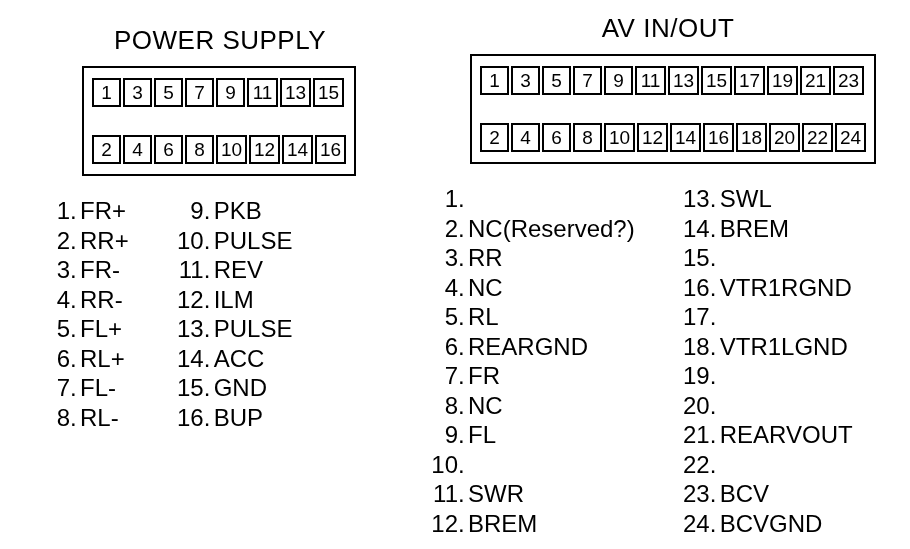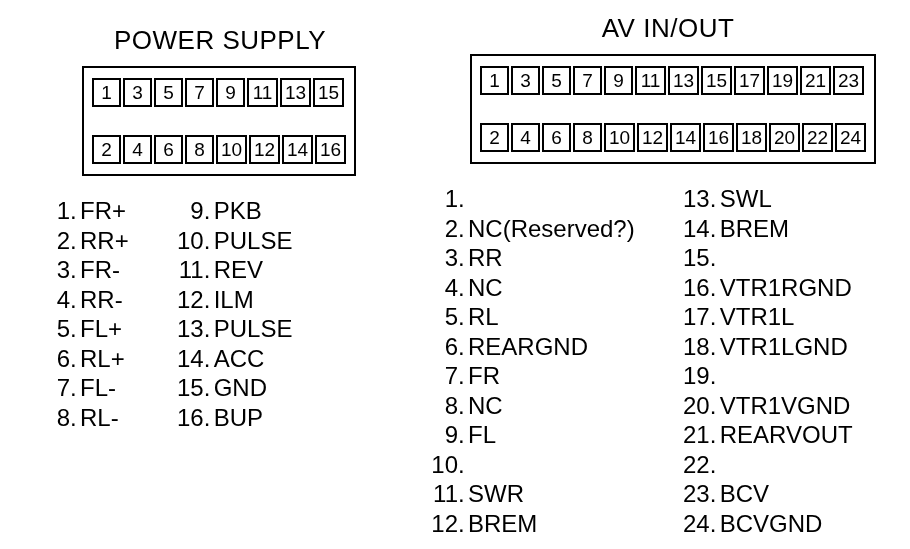--- a/index.html
+++ b/index.html
@@ -272,35 +272,33 @@
             <span class="dot">.</span>
           </div>
           <div class="item">
             <span class="num">16</span>
             <span class="dot">.</span>
             <span class="lbl"> VTR1RGND</span>
           </div>
           <div class="item">
             <span class="num">17</span>
             <span class="dot">.</span>
-            <span class="lbl"> VTR1L</span>
           </div>
           <div class="item">
             <span class="num">18</span>
             <span class="dot">.</span>
             <span class="lbl"> VTR1LGND</span>
           </div>
           <div class="item">
             <span class="num">19</span>
             <span class="dot">.</span>
           </div>
           <div class="item">
             <span class="num">20</span>
             <span class="dot">.</span>
-            <span class="lbl"> VTR1VGND</span>
           </div>
           <div class="item">
             <span class="num">21</span>
             <span class="dot">.</span>
             <span class="lbl"> REARVOUT</span>
           </div>
           <div class="item">
             <span class="num">22</span>
             <span class="dot">.</span>
           </div>

